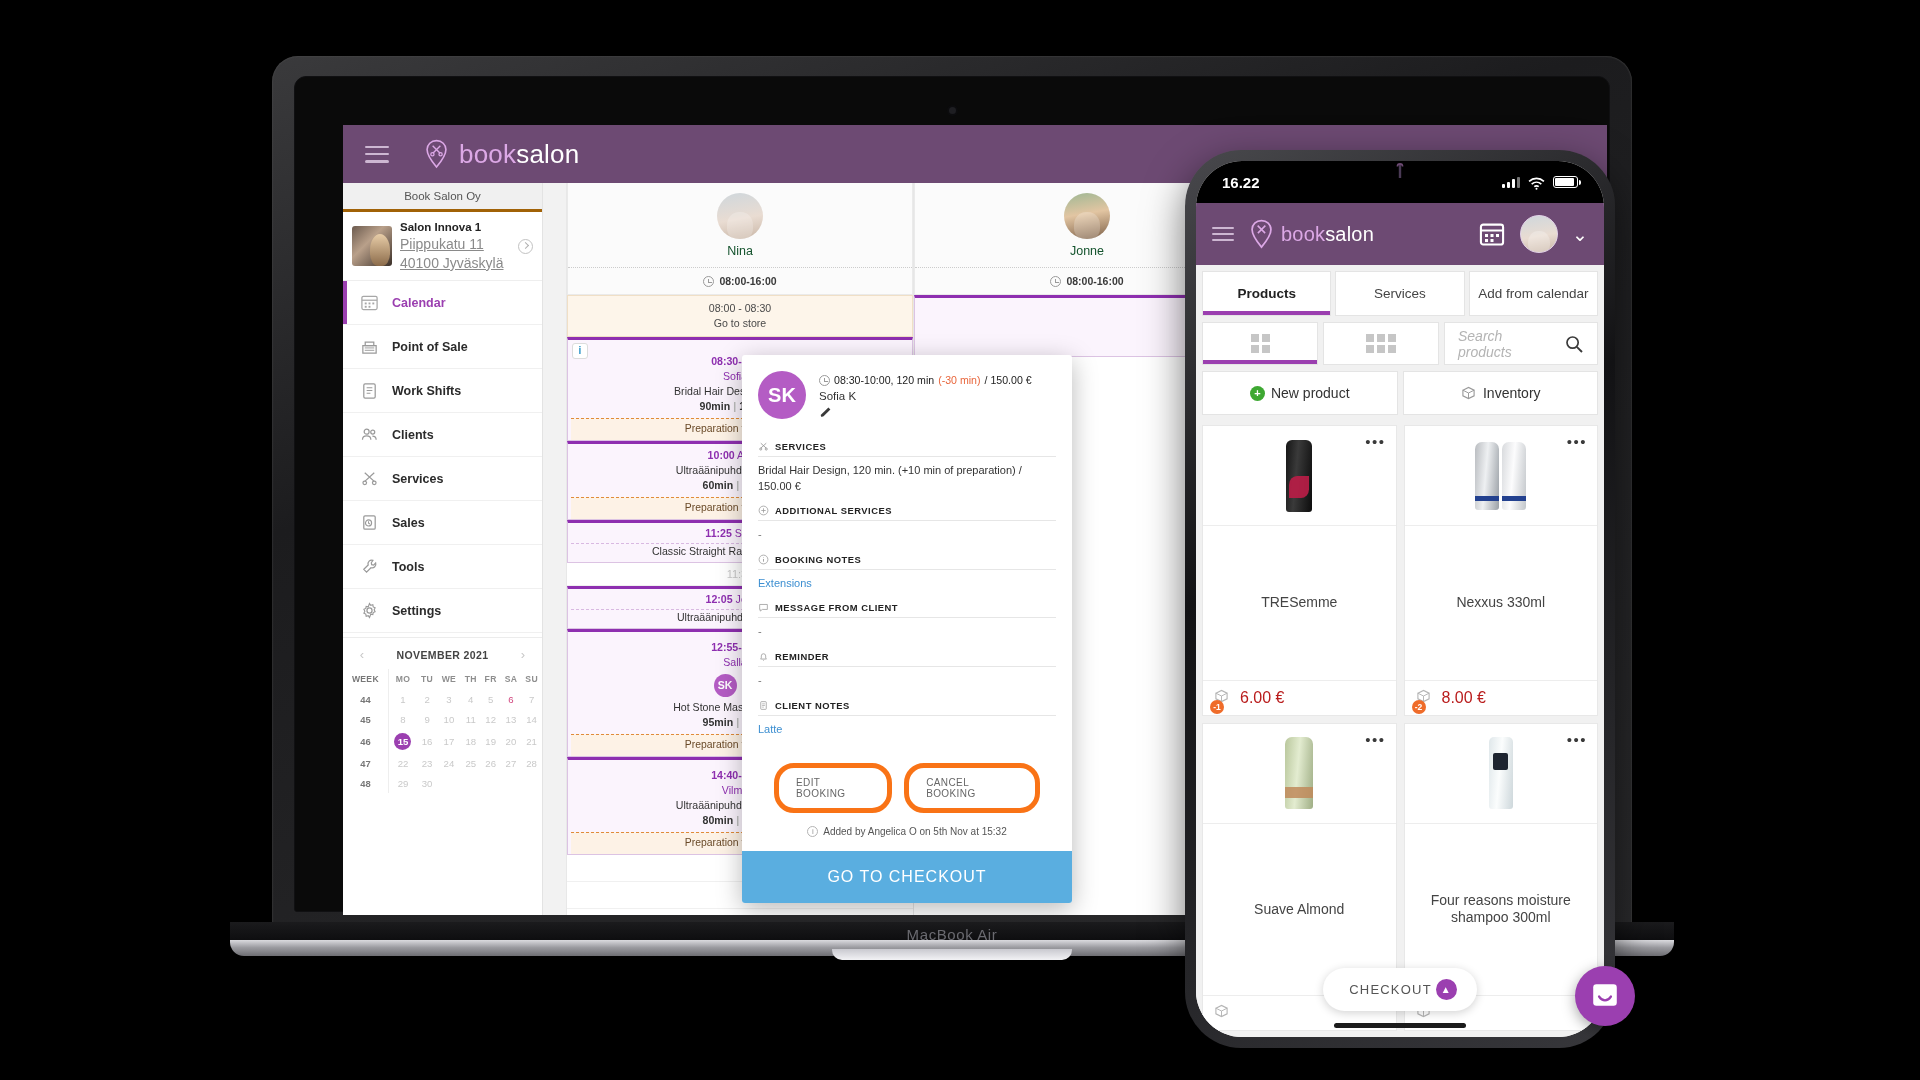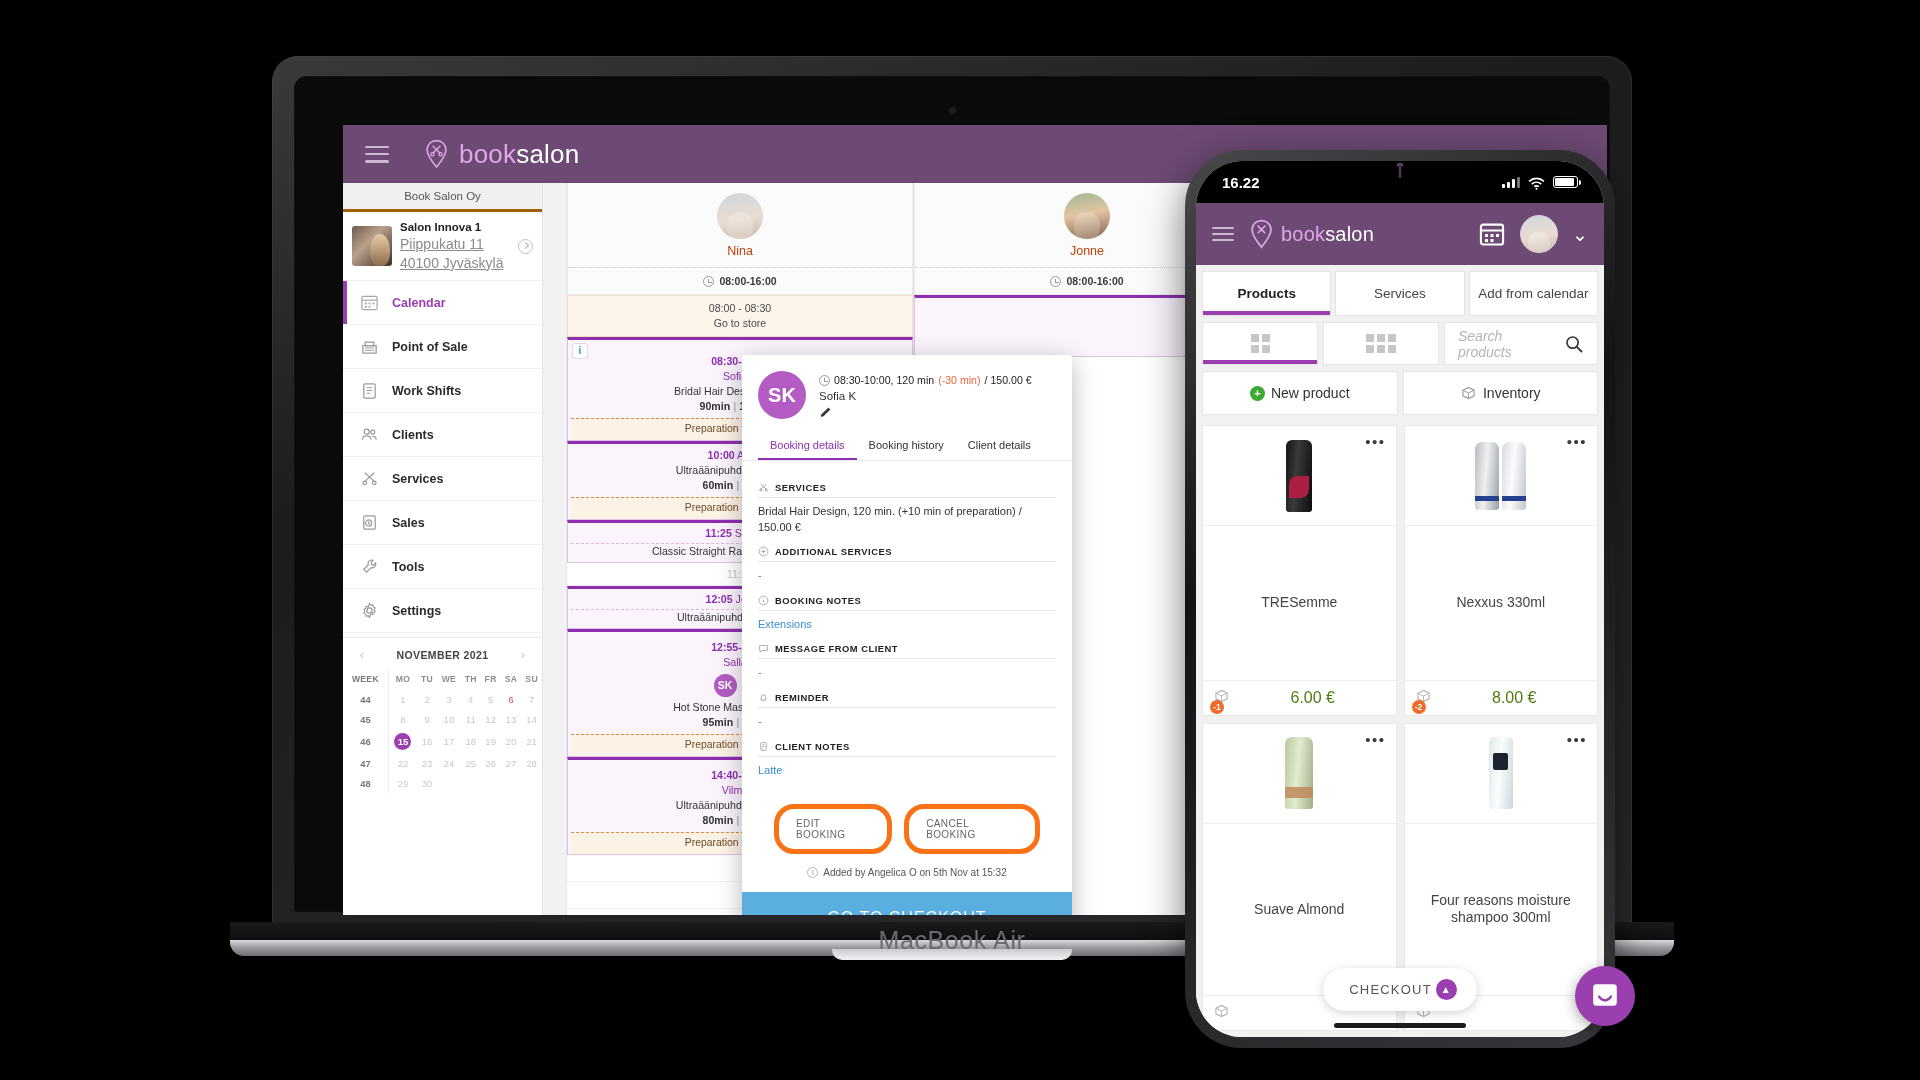--- a/index.html
+++ b/index.html
@@ -26,21 +26,21 @@
   .screen {
     position:absolute; left:48px; top:48px; width:1264px; height:790px;
     background:#f2f2f2; overflow:hidden;
   }
   .laptop-base {
     position:absolute; left:-42px; top:866px; width:1444px; height:34px;
     background: linear-gradient(#1b1b1d 0%, #0e0e10 52%, #d8d8dc 54%, #9b9ba0 75%, #6e6e73 100%);
     border-radius: 0 0 14px 14px;
   }
   .mb-label { position:absolute; left:0; right:0; top:4px; text-align:center;
-    color:#6a6a70; font-size:25px; letter-spacing:.6px; font-family:"Liberation Sans",sans-serif; }
+    color:#6a6a70; font-size:15px; letter-spacing:.6px; font-family:"Liberation Sans",sans-serif; }
   .base-notch { position:absolute; left:50%; margin-left:-120px; top:27px; width:240px; height:11px;
     background:linear-gradient(#c9c9cf,#f2f2f5); border-radius:0 0 10px 10px; }
 
   
   .app { position:absolute; inset:0; background:#f3f3f3; display:flex; flex-direction:column; }
   .topbar { height:58px; background:#6d4a73; display:flex; align-items:center; padding:0 22px; flex:0 0 auto; }
   .burger { width:24px; height:17px; display:flex; flex-direction:column; justify-content:space-between; cursor:pointer; }
   .burger span { display:block; height:2.6px; background:#cdb7d2; border-radius:2px; }
   .brand { display:flex; align-items:center; margin-left:34px; gap:9px; }
   .brand-mark { width:27px; height:30px; }
@@ -92,21 +92,21 @@
   .cal-scroll { flex:1; background:#fff; display:flex; gap:0; padding:0; min-width:0; position:relative; }
   .staffcol { flex:1 1 0; min-width:0; border-right:1px solid #e6e6e6; display:flex; flex-direction:column; background:#fff;}
   .staff-head { border:1px solid #eaeaea; border-top:none; background:#fbfbfb; padding:10px 0 0; text-align:center; }
   .staff-av { width:46px; height:46px; border-radius:50%; margin:0 auto 5px; overflow:hidden; position:relative;
     background:#cfc6c0; }
   .av-a { background:linear-gradient(170deg,#cfd7dc 0%, #e9dcd2 55%, #c9b6a6 100%); }
   .av-b { background:linear-gradient(170deg,#9fb894 0%, #e2c5a2 45%, #7d6048 100%); }
   .av-c { background:linear-gradient(170deg,#efe6dc 0%, #d9c2ac 50%, #4a3326 100%); }
   .staff-av::after { content:""; position:absolute; left:50%; top:42%; width:26px; height:28px; margin-left:-13px;
     border-radius:46% 46% 42% 42%; background:rgba(255,255,255,.22); }
-  .staff-name { font-size:12.5px; color:#c2410c; padding-bottom:9px; }
+  .staff-name { font-size:12.5px; color:#14532d; padding-bottom:9px; }
   .staff-hours { border-top:1px dotted #ccc; font-size:10.5px; font-weight:bold; color:#3a3a3a;
     padding:7px 0; display:flex; align-items:center; justify-content:center; gap:5px; }
   .clock { width:11px; height:11px; border:1.2px solid #9a9a9a; border-radius:50%; position:relative; }
   .clock::after{content:"";position:absolute;left:4px;top:2px;width:1.1px;height:4px;background:#9a9a9a;}
   .clock::before{content:"";position:absolute;left:4.5px;top:5px;width:3px;height:1.1px;background:#9a9a9a;}
 
   .slots { flex:1; position:relative; padding:0; }
   .evt { border:1px solid #dcc3e3; border-top:3px solid #8e2fb0; background:#fbf4fd; text-align:center;
     font-size:10.6px; color:#333; padding:4px 3px 0; position:relative; line-height:1.42; }
   .evt.break { border:1px solid #f0dfc6; border-top:1px solid #f0dfc6; background:#fdf5ea; color:#4a4a4a; padding:5px 3px; }
@@ -231,21 +231,21 @@
   .b-suave::after{content:"";position:absolute;left:0;right:0;bottom:11px;height:11px;background:#c08a5a;opacity:.85;}
   .b-four { width:24px; height:72px; background:linear-gradient(95deg,#dfe7ea,#fbfdfd 45%,#cdd7db);
     border-radius:5px 5px 3px 3px; }
   .b-four::after{content:"";position:absolute;left:4px;top:16px;width:15px;height:17px;background:#1d2430;border-radius:2px;}
   .prod-name { flex:1; display:flex; align-items:center; justify-content:center; text-align:center;
     font-size:14px; color:#444; padding:10px 8px; line-height:1.25; }
   .prod-foot { border-top:1px solid #ededed; display:flex; align-items:center; padding:7px 10px; gap:10px; }
   .stock { position:relative; }
   .stock-badge { position:absolute; left:-3px; bottom:-6px; background:#ef6c2a; color:#fff; font-size:8.5px;
     border-radius:50%; width:14px; height:14px; line-height:14px; text-align:center; font-weight:bold; }
-  .price { flex:1; text-align:center; font-size:16px; color:#4d7c0f; }
+  .price { flex:1; font-size:16px; color:#b91c1c; }
 
   .ph-checkout-wrap { position:absolute; left:0; right:0; bottom:26px; display:flex; justify-content:center; }
   .ph-checkout { background:#fff; border-radius:22px; box-shadow:0 2px 10px rgba(0,0,0,.18); display:flex;
     align-items:center; gap:4px; padding:11px 20px 11px 26px; font-size:13px; letter-spacing:1.2px; color:#555; cursor:pointer;}
   .ph-checkout .up { width:21px; height:21px; border-radius:50%; background:#9b3fb0; color:#fff; font-size:10px;
     line-height:21px; text-align:center; }
   .home-ind { position:absolute; left:50%; margin-left:-66px; bottom:9px; width:132px; height:5px;
     background:#1b1b1b; border-radius:3px; }
   .intercom { position:absolute; right:-20px; bottom:22px; width:60px; height:60px; border-radius:50%;
     background:#9b3fb0; display:flex; align-items:center; justify-content:center; box-shadow:0 4px 14px rgba(0,0,0,.35);
@@ -611,25 +611,20 @@
                       </div>
                       <div class="pu-client">Sofia K</div>
                       <div class="pencil">
                         <svg viewBox="0 0 16 16" width="13" height="13">
                           <path d="M2 12.2l1 2.6 2.6-1L14 5.4 11.6 3z" fill="#3a3a3a"></path>
                         </svg>
                       </div>
                     </div>
                   </div>
 
-                  <div class="pu-tabs">
-                    <div class="pu-tab active">Booking details</div>
-                    <div class="pu-tab">Booking history</div>
-                    <div class="pu-tab">Client details</div>
-                  </div>
 
                   <div class="pu-body">
                     <div class="sec">
                       <div class="sec-h">
                         <svg class="sec-ico" viewBox="0 0 20 20">
                           <path d="M5 4l10 9M15 4L5 13" stroke="currentColor" stroke-width="1.6" fill="none"></path>
                           <circle cx="5" cy="14.6" r="1.9" fill="none" stroke="currentColor" stroke-width="1.6"></circle>
                           <circle cx="15" cy="14.6" r="1.9" fill="none" stroke="currentColor" stroke-width="1.6"></circle>
                         </svg>
                         <span>SERVICES</span>

